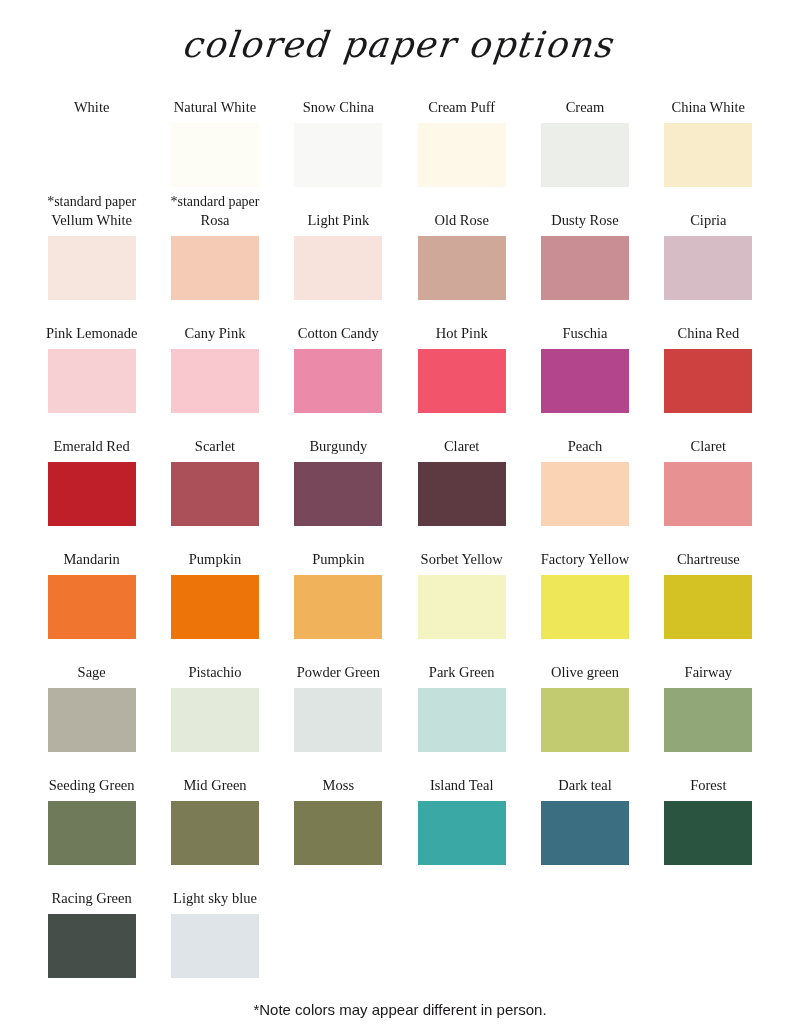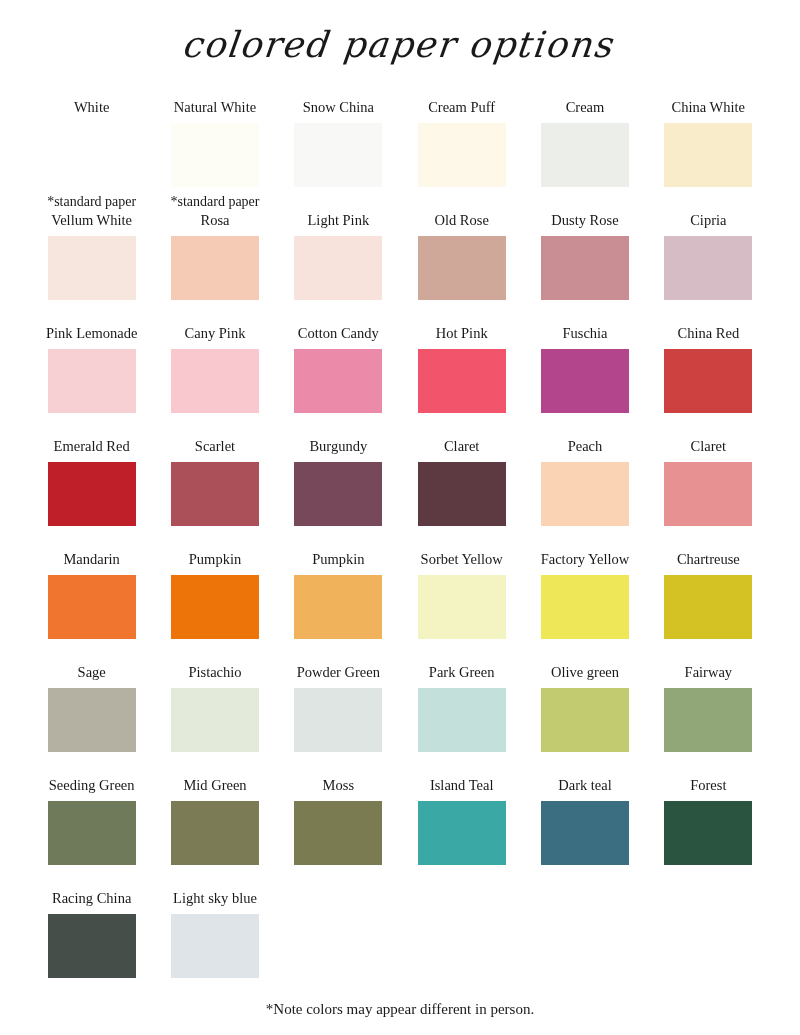--- a/index.html
+++ b/index.html
@@ -68,21 +68,21 @@
     margin-top: 8px;
     line-height: 1;
     white-space: nowrap;
   }
   .footer-note {
     position: absolute;
     bottom: 17px;
     left: 0;
     width: 800px;
     text-align: center;
-    font-family: Liberation Serif, serif;
+    font-family: Liberation Sans, sans-serif;
     font-size: 15px;
     color: #1a181a;
   }
 </style>
 </head>
 <body>
 
 <div class="page">
 
   <div class="title">colored paper options</div>
@@ -252,21 +252,21 @@
       </div>
       <div class="cell">
         <div class="swatch-label">Dark teal</div>
         <div class="swatch" style="background-color: rgb(58, 110, 128);"></div>
       </div>
       <div class="cell">
         <div class="swatch-label">Forest</div>
         <div class="swatch" style="background-color: rgb(42, 84, 64);"></div>
       </div>
       <div class="cell">
-        <div class="swatch-label">Racing China</div>
+        <div class="swatch-label">Racing Green</div>
         <div class="swatch" style="background-color: rgb(70, 78, 73);"></div>
       </div>
       <div class="cell">
         <div class="swatch-label">Light sky blue</div>
         <div class="swatch" style="background-color: rgb(223, 228, 232);"></div>
       </div>
     </div>
 
   <div class="footer-note">*Note colors may appear different in person.</div>
 

